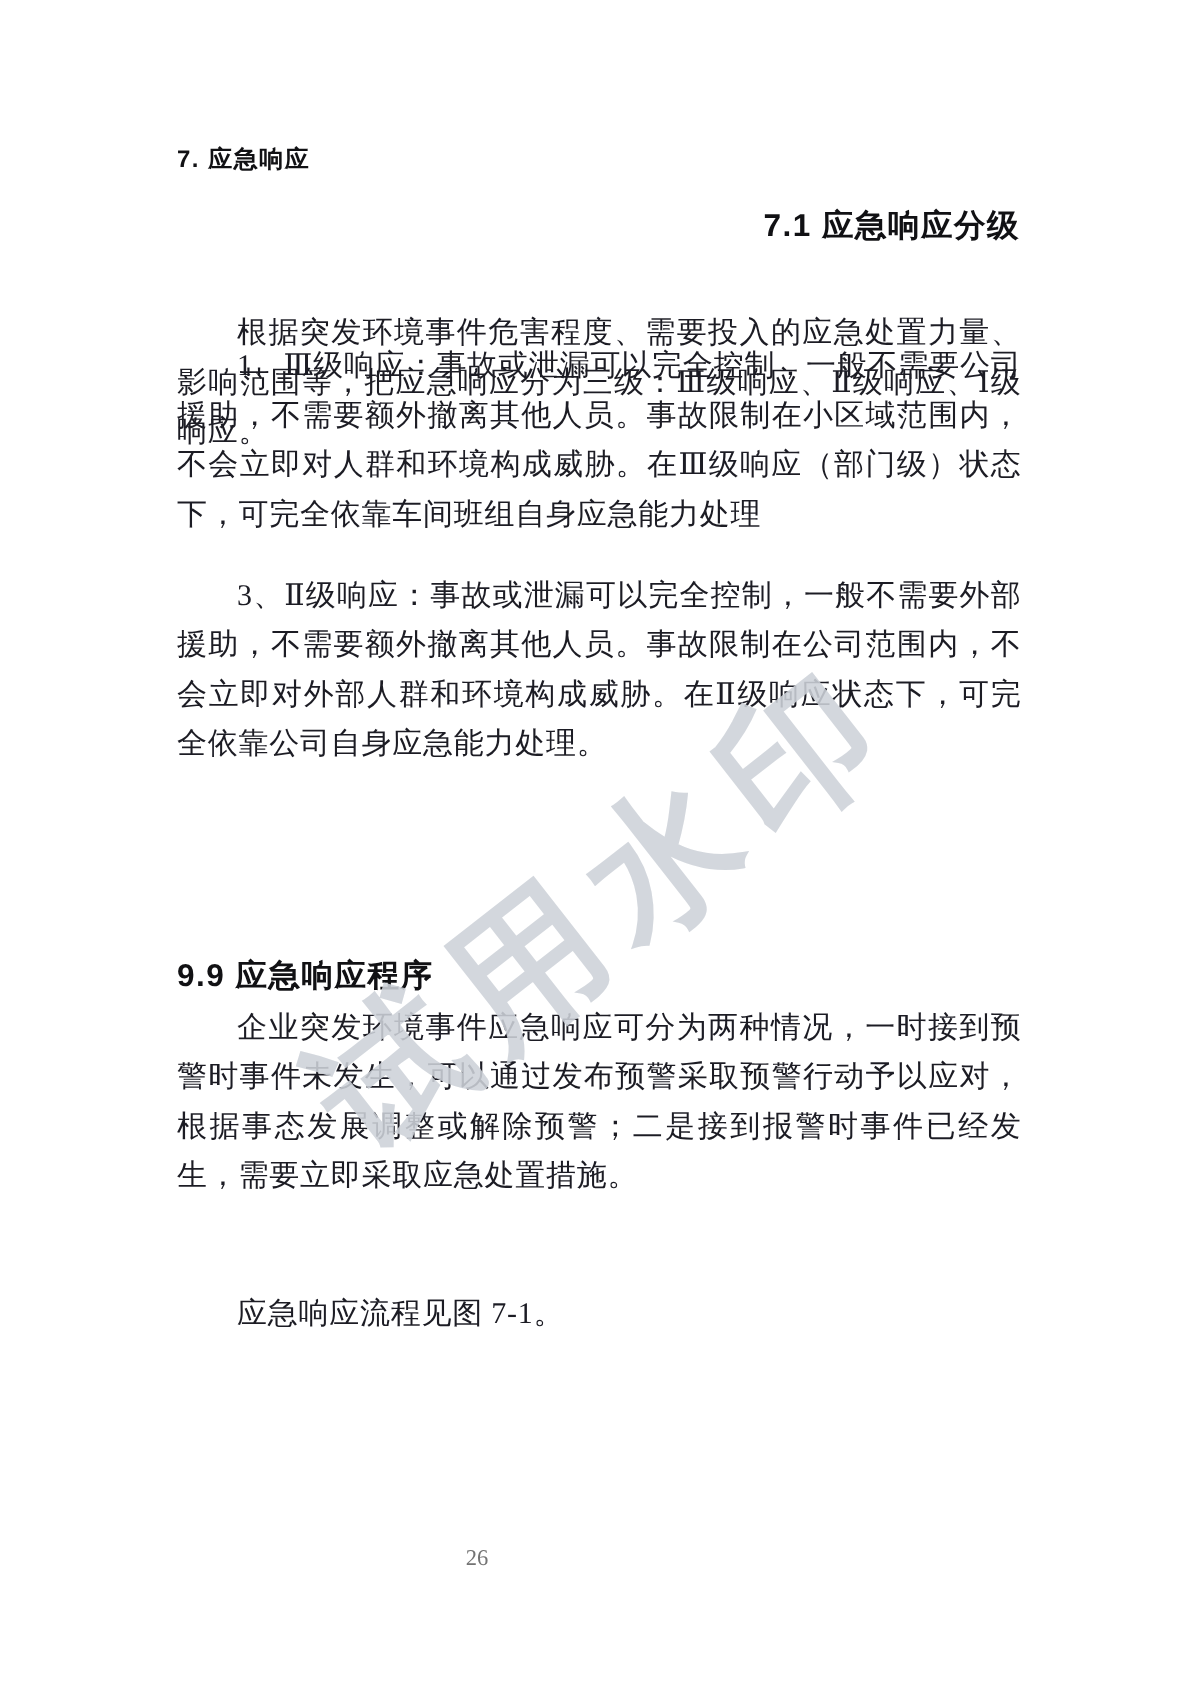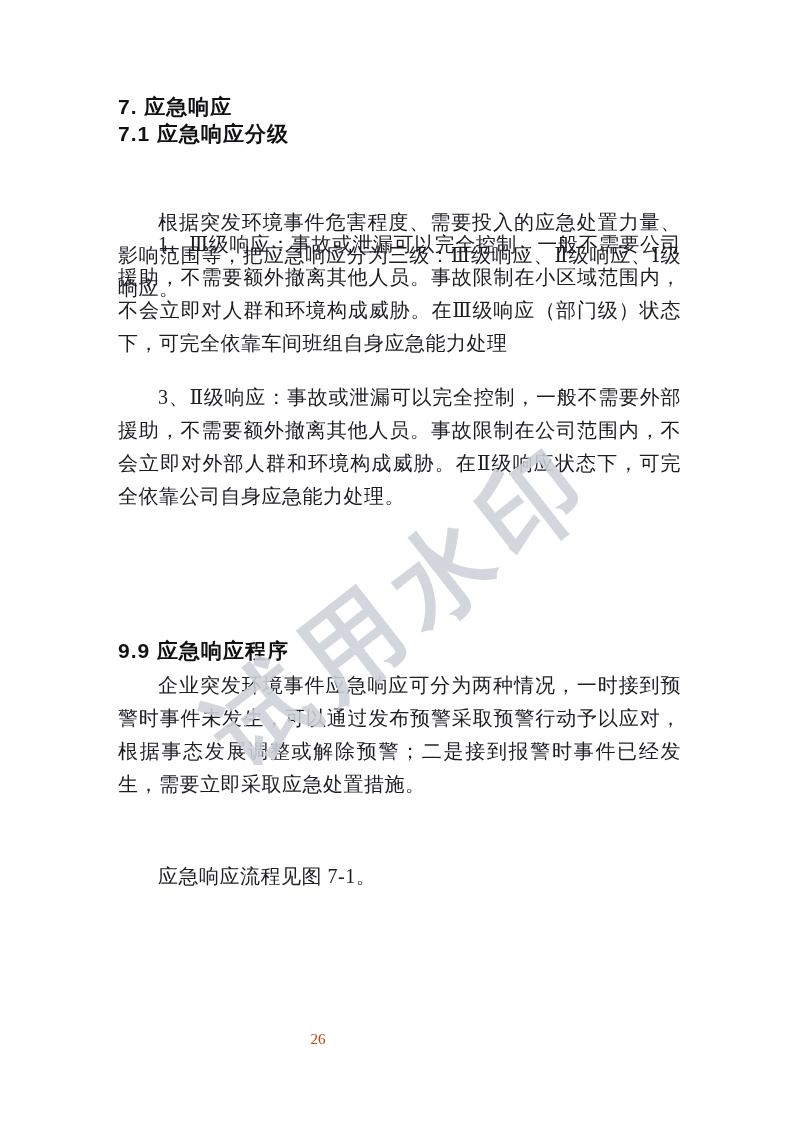--- a/index.html
+++ b/index.html
@@ -16,38 +16,38 @@
     font-family: "Liberation Serif", "DejaVu Serif", serif;
   }
   .h1 {
     position: absolute;
     left: 118px;
     top: 94px;
     width: 562px;
     margin: 0;
     font-family: "Liberation Sans", "DejaVu Sans", sans-serif;
     font-weight: bold;
-    font-size: 21px;
+    font-size: 16px;
     line-height: 26px;
     color: #111114;
     letter-spacing: 1px;
   }
   .h2 {
     position: absolute;
     left: 118px;
     width: 562px;
     margin: 0;
     font-family: "Liberation Sans", "DejaVu Sans", sans-serif;
     font-weight: bold;
     font-size: 21px;
     line-height: 26px;
     color: #111114;
     letter-spacing: 1px;
   }
-  .h2-1 { top: 121px; }
+  .h2-1 { top: 138px; text-align: right; }
   .h2-2 { top: 638px; }
   .para {
     position: absolute;
     left: 118px;
     width: 563px;
     margin: 0;
     font-size: 20px;
     line-height: 33px;
     color: #1c1c24;
     text-align: justify;
@@ -75,21 +75,21 @@
     z-index: 5;
     pointer-events: none;
   }
   .page-number {
     position: absolute;
     left: 0;
     top: 1031px;
     width: 636px;
     text-align: center;
     font-size: 15px;
-    color: #c2410c;
+    color: #737373;
   }
 </style>
 </head>
 <body>
 
 <div class="page">
 
   <div class="watermark">试用水印</div>
 
   <h1 class="h1">7. 应急响应</h1>

